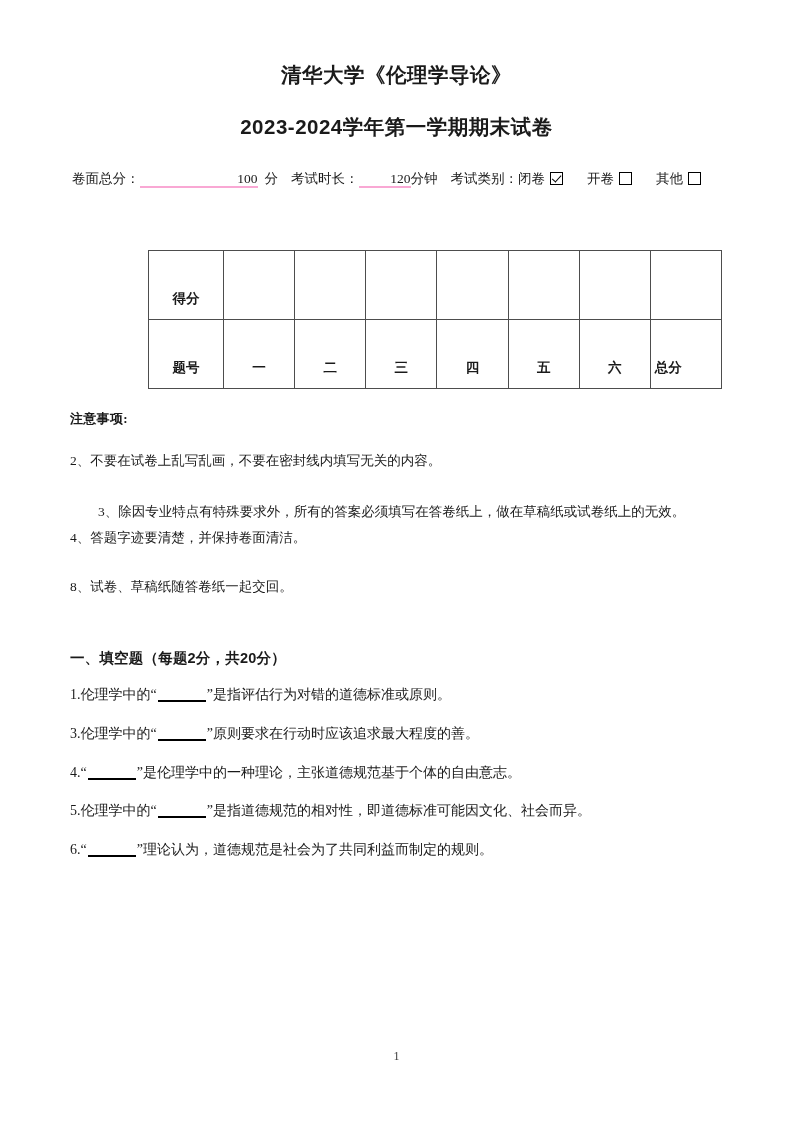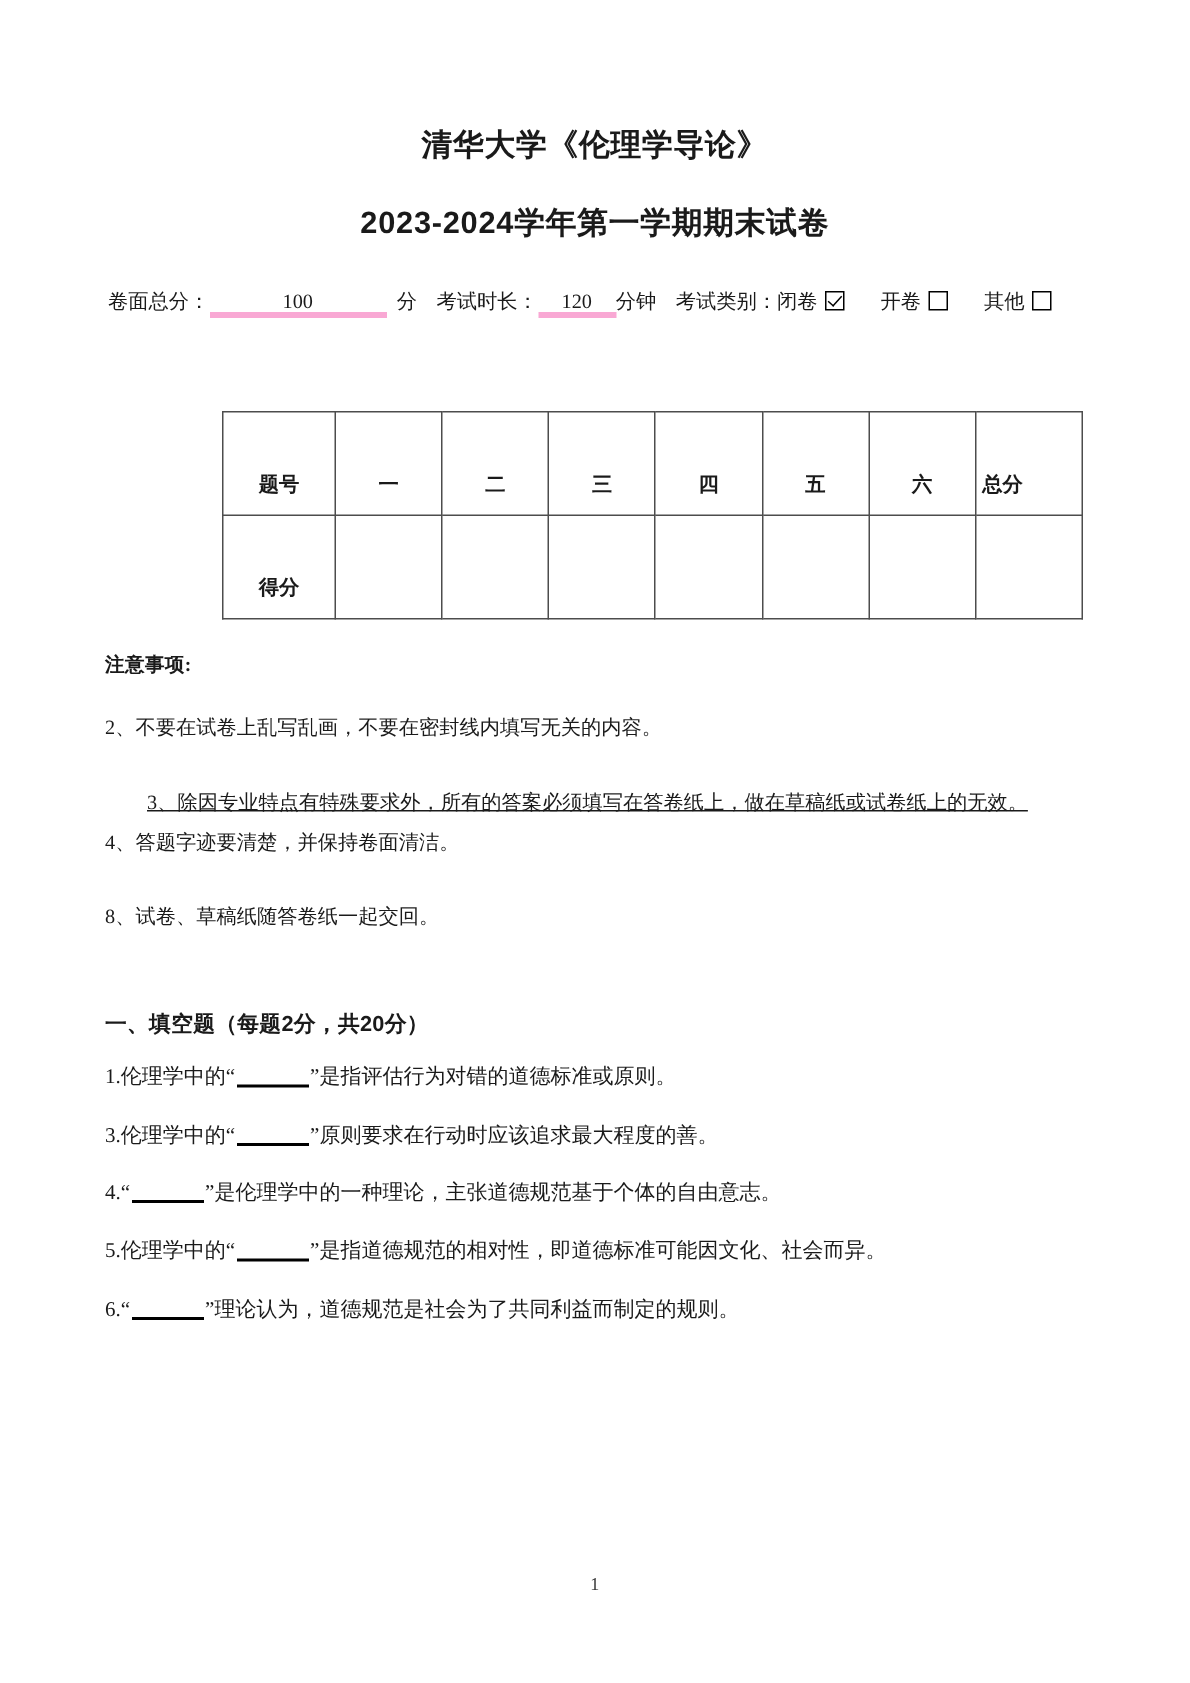--- a/index.html
+++ b/index.html
@@ -18,21 +18,21 @@
   .page {
     position: relative;
     width: 793px;
     height: 1122px;
     box-sizing: border-box;
     padding: 0 70px;
   }
 
   
   .title-block {
-    padding-top: 82px;
+    padding-top: 60px;
     text-align: center;
   }
   .doc-title {
     font-family: "Liberation Sans", "DejaVu Sans", sans-serif;
     font-weight: bold;
     font-size: 20.5px;
     letter-spacing: 0.5px;
     line-height: 1.5;
     margin: 0;
   }
@@ -49,22 +49,22 @@
   .meta-line {
     margin-top: 27px;
     font-size: 13.5px;
     line-height: 1.4;
     white-space: nowrap;
     padding-left: 2px;
   }
   .meta-line .seg { display: inline; }
   .blank-u {
     display: inline-block;
-    border-bottom: 4px solid #f9a8d4;
-    text-align: center;
+    border-bottom: 2px solid #f9a8d4;
+    text-align: right;
     vertical-align: baseline;
     line-height: 1.15;
   }
   .blank-score { width: 118px; }
   .blank-time  { width: 52px; }
   .sp-s  { display: inline-block; width: 7px; }
   .sp-m  { display: inline-block; width: 13px; }
   .sp-l  { display: inline-block; width: 24px; }
 
   .chk {
@@ -122,21 +122,21 @@
     font-family: Liberation Serif, serif;
     font-weight: bold;
     font-size: 13px;
     letter-spacing: 0.3px;
   }
   .notice {
     font-size: 13.5px;
     line-height: 1.5;
     margin-top: 23px;
   }
-  .notice.n3 { text-indent: 28px; margin-top: 30px; text-decoration: underline; }
+  .notice.n3 { text-indent: 28px; margin-top: 30px; }
   .notice.n4 { margin-top: 6px; }
   .notice.n5 { margin-top: 29px; }
 
   
   .section-heading {
     margin-top: 52px;
     font-family: "Liberation Sans", "DejaVu Sans", sans-serif;
     font-weight: bold;
     font-size: 14.5px;
     letter-spacing: 0.2px;
@@ -176,40 +176,40 @@
     <div class="doc-subtitle">2023-2024学年第一学期期末试卷</div>
   </div>
 
   <div class="meta-line">
     <span class="seg">卷面总分：</span><span class="blank-u blank-score">100</span><span class="sp-s"></span><span>分</span><span class="sp-m"></span><span class="seg">考试时长：</span><span class="blank-u blank-time">120</span><span>分钟</span><span class="sp-m"></span><span class="seg">考试类别：</span><span>闭卷</span><span class="chk checked"></span><span class="sp-l"></span><span>开卷</span><span class="chk"></span><span class="sp-l"></span><span>其他</span><span class="chk"></span>
   </div>
 
   <div class="score-table-wrap">
     <table class="score-table">
       <tbody>
+        <tr>
+          <td class="label-cell">得分</td>
+          <td></td>
+          <td></td>
+          <td></td>
+          <td></td>
+          <td></td>
+          <td></td>
+          <td></td>
+        </tr>
         <tr>
           <td class="label-cell">题号</td>
           <td>一</td>
           <td>二</td>
           <td>三</td>
           <td>四</td>
           <td>五</td>
           <td>六</td>
           <td class="total-cell">总分</td>
         </tr>
-        <tr>
-          <td class="label-cell">得分</td>
-          <td></td>
-          <td></td>
-          <td></td>
-          <td></td>
-          <td></td>
-          <td></td>
-          <td></td>
-        </tr>
       </tbody>
     </table>
   </div>
 
   <div class="notice-title">注意事项:</div>
 
   <div class="notice">2、不要在试卷上乱写乱画，不要在密封线内填写无关的内容。</div>
   <div class="notice n3">3、除因专业特点有特殊要求外，所有的答案必须填写在答卷纸上，做在草稿纸或试卷纸上的无效。</div>
   <div class="notice n4">4、答题字迹要清楚，并保持卷面清洁。</div>
   <div class="notice n5">8、试卷、草稿纸随答卷纸一起交回。</div>

